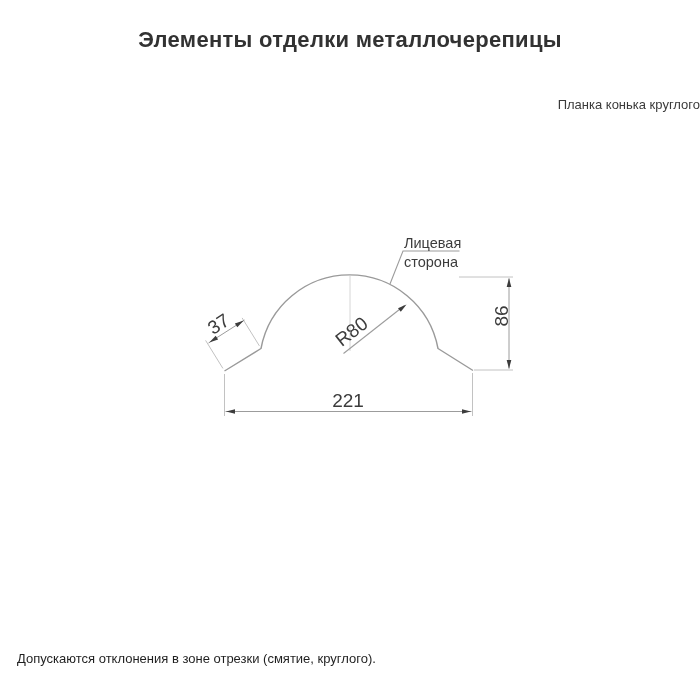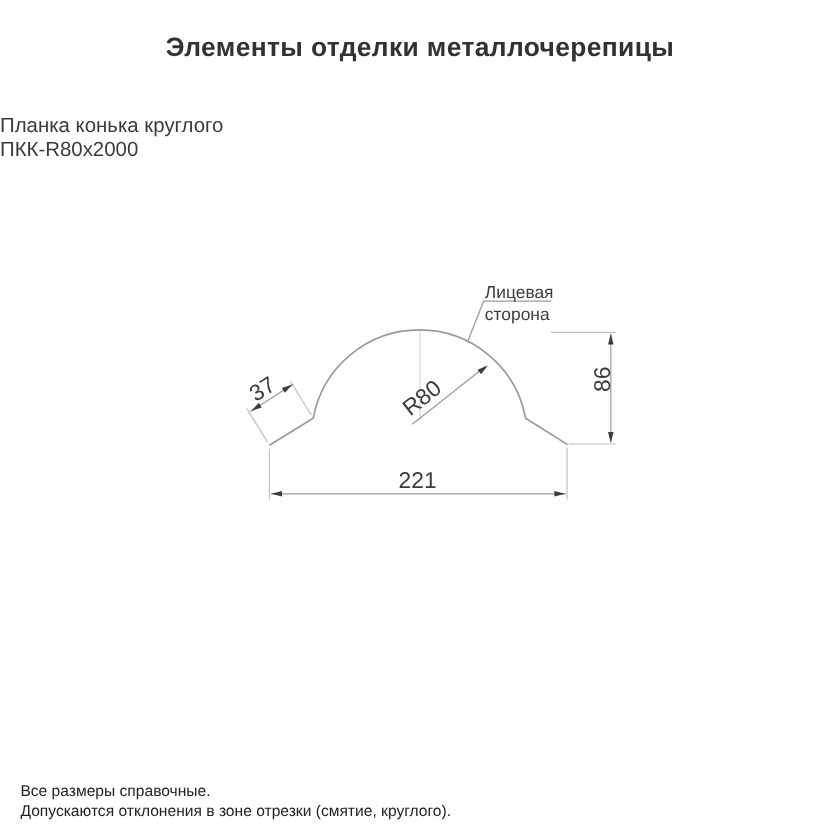--- a/index.html
+++ b/index.html
@@ -13,22 +13,22 @@
     font-family:"Liberation Sans", sans-serif;
     position:relative;overflow:hidden;
   }
   .canvas{position:absolute;inset:0;}
   .page-title{
     position:absolute;top:28px;left:0;width:700px;
     text-align:center;font-size:22px;line-height:24px;
     font-weight:bold;color:var(--heading);letter-spacing:.3px;
   }
   .subtitle-block{
-    position:absolute;top:95px;left:0;width:700px;text-align:left;
-    color:var(--subtitle);font-size:17px;line-height:20px;font-weight:400;
+    position:absolute;top:95px;left:0;width:700px;text-align:right;
+    color:var(--subtitle);font-size:13px;line-height:20px;font-weight:400;
   }
   .drawing{position:absolute;top:0;left:0;}
   .shape{fill:none;stroke:var(--outline);stroke-width:1.4;stroke-linejoin:round;}
   .centerline{fill:none;stroke:var(--centerline);stroke-width:1;}
   .dimline{fill:none;stroke:var(--dimline);stroke-width:1;}
   .extline{fill:none;stroke:var(--extline);stroke-width:1;}
   .leader{fill:none;stroke:var(--dimline);stroke-width:1.1;}
   .arrow{fill:var(--annotation);stroke:none;}
   .dimtext{
     fill:var(--annotation);font-family:"Liberation Sans",sans-serif;
@@ -45,21 +45,20 @@
 </style>
 </head>
 <body>
 
 <div class="canvas">
 
   <div class="page-title">Элементы отделки металлочерепицы</div>
 
   <div class="subtitle-block">
     <div>Планка конька круглого</div>
-    <div>ПКК-R80х2000</div>
   </div>
 
   <svg class="drawing" width="700" height="700" viewBox="0 0 700 700" aria-hidden="true">
 
     <path class="shape" d="M 224.5 371 L 261 348.5 A 90 90 0 0 1 438 348.5 L 473 370.5"></path>
 
     <path class="centerline" d="M 350 276 L 350 351"></path>
 
     <path class="leader" d="M 343.5 353.5 L 404.5 305.5"></path>
     <path class="arrow" d="M 0 0 L -9 -2.3 L -9 2.3 Z" transform="translate(406.5 304.5) rotate(-38)"></path>
@@ -85,17 +84,16 @@
 
     <path class="extline" d="M 222.9 368.4 L 205.6 340.4"></path>
     <path class="extline" d="M 259.4 345.9 L 242.1 317.9"></path>
     <path class="dimline" d="M 208.5 343 L 244.5 320"></path>
     <path class="arrow" d="M 0 0 L -9 -2.3 L -9 2.3 Z" transform="translate(209.3 342.5) rotate(147.5)"></path>
     <path class="arrow" d="M 0 0 L -9 -2.3 L -9 2.3 Z" transform="translate(243.7 320.5) rotate(-32.5)"></path>
     <text class="dimtext" text-anchor="middle" y="6.5" transform="translate(218.5 324) rotate(-32.5)">37</text>
   </svg>
 
   <div class="footer-block">
-    <div>Все размеры справочные.</div>
     <div>Допускаются отклонения в зоне отрезки (смятие, круглого).</div>
   </div>
 
 </div>
 
 </body></html>

